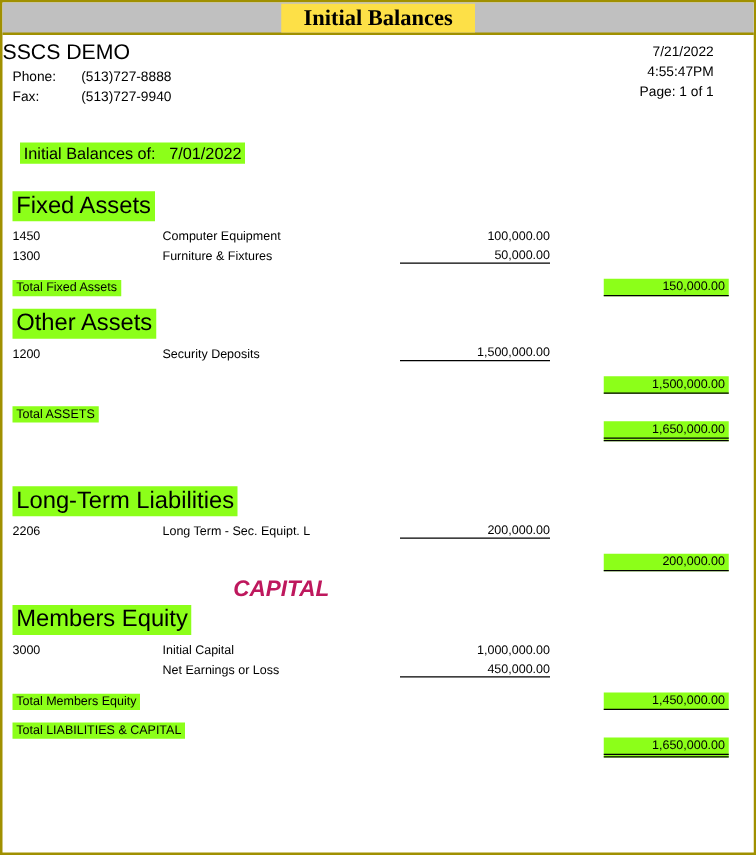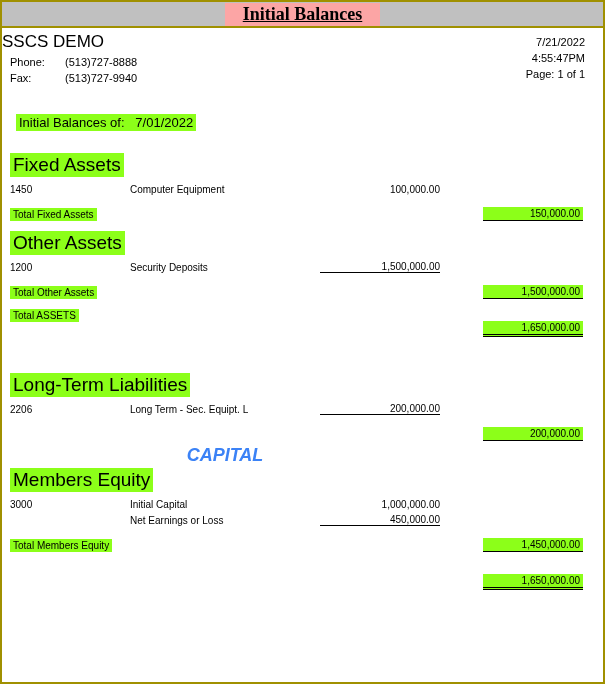--- a/index.html
+++ b/index.html
@@ -20,45 +20,44 @@
   }
   .title-bar {
     background: #c0c0c0;
     border-bottom: 2px solid #a09000;
     height: 26px;
     display: flex;
     align-items: center;
     justify-content: center;
   }
   .title-highlight {
-    background: #fca5a5;
+    background: #fde047;
     color: #000;
     font-weight: bold;
     font-family: "Times New Roman", serif;
     font-size: 18px;
     padding: 1px 18px;
-    text-decoration: underline;
   }
   .content {
     padding: 4px 8px 8px 8px;
     position: relative;
   }
   .company {
     font-size: 17px;
     margin-left: -8px;
   }
   .contact-row {
     display: flex;
     font-size: 11px;
     margin-top: 4px;
   }
   .contact-label { width: 55px; text-align: left; }
   .meta-block {
     position: absolute;
-    right: 18px;
+    right: 32px;
     top: 6px;
     text-align: right;
     font-size: 11px;
     line-height: 16px;
   }
   .hl { background: #8cff19; display: inline-block; padding: 1px 3px; }
   .asof {
     margin-top: 28px;
     margin-bottom: 20px;
     font-size: 13px;
@@ -80,21 +79,21 @@
   .col-desc { width: 190px; }
   .col-amt { width: 120px; text-align: right; }
   .col-total { flex: 1; text-align: right; padding-right: 12px; }
   .underline-single { border-bottom: 1px solid #000; margin-top:2px; }
   .underline-double { border-bottom: 3px double #000; margin-top:2px; }
   .total-row { margin-top: 10px; margin-bottom: 10px; }
   .capital {
     font-weight: bold;
     font-style: italic;
     font-size: 18px;
-    color: #3b82f6;
+    color: #be185d;
     margin: 4px 0 2px 0;
     text-align:center;
     width:430px;
   }
   .spacer-md { height: 20px; }
   .amt-box { display:inline-block; min-width:100px;padding-left:10px; }
 </style>
 </head>
 <body>
 <div class="page-frame">
@@ -130,37 +129,41 @@
     </div>
 
     <div class="section-head">
       <span class="hl">Fixed Assets</span>
     </div>
     <div class="row">
       <span class="col-acc">1450</span>
       <span class="col-desc">Computer Equipment</span>
       <span class="col-amt">100,000.00</span>
     </div>
+    <div class="row">
+      <span class="col-acc">1300</span>
+      <span class="col-desc">Furniture &amp; Fixtures</span>
+      <span class="col-amt underline-single">50,000.00</span>
+    </div>
     <div class="row total-row">
       <span class="hl">Total Fixed Assets</span>
       <span class="col-total">
         <span class="hl amt-box underline-single">150,000.00</span>
       </span>
     </div>
 
     <div class="section-head">
       <span class="hl">Other Assets</span>
     </div>
     <div class="row">
       <span class="col-acc">1200</span>
       <span class="col-desc">Security Deposits</span>
       <span class="col-amt underline-single">1,500,000.00</span>
     </div>
     <div class="row total-row">
-      <span class="hl">Total Other Assets</span>
       <span class="col-total">
         <span class="hl amt-box underline-single">1,500,000.00</span>
       </span>
     </div>
 
     <div class="row total-row" style="align-items:flex-start;">
       <span class="hl">Total ASSETS</span>
       <span class="col-total" style="padding-top:10px;">
         <span class="hl amt-box underline-double">1,650,000.00</span>
       </span>
@@ -198,19 +201,20 @@
       <span class="col-amt underline-single">450,000.00</span>
     </div>
     <div class="row total-row">
       <span class="hl">Total Members Equity</span>
       <span class="col-total">
         <span class="hl amt-box underline-single">1,450,000.00</span>
       </span>
     </div>
 
     <div class="row total-row" style="align-items:flex-start; margin-top:4px;">
+      <span class="hl">Total LIABILITIES &amp; CAPITAL</span>
       <span class="col-total" style="padding-top:10px;">
         <span class="hl amt-box underline-double">1,650,000.00</span>
       </span>
     </div>
 
   </div>
 </div>
 
 </body></html>

